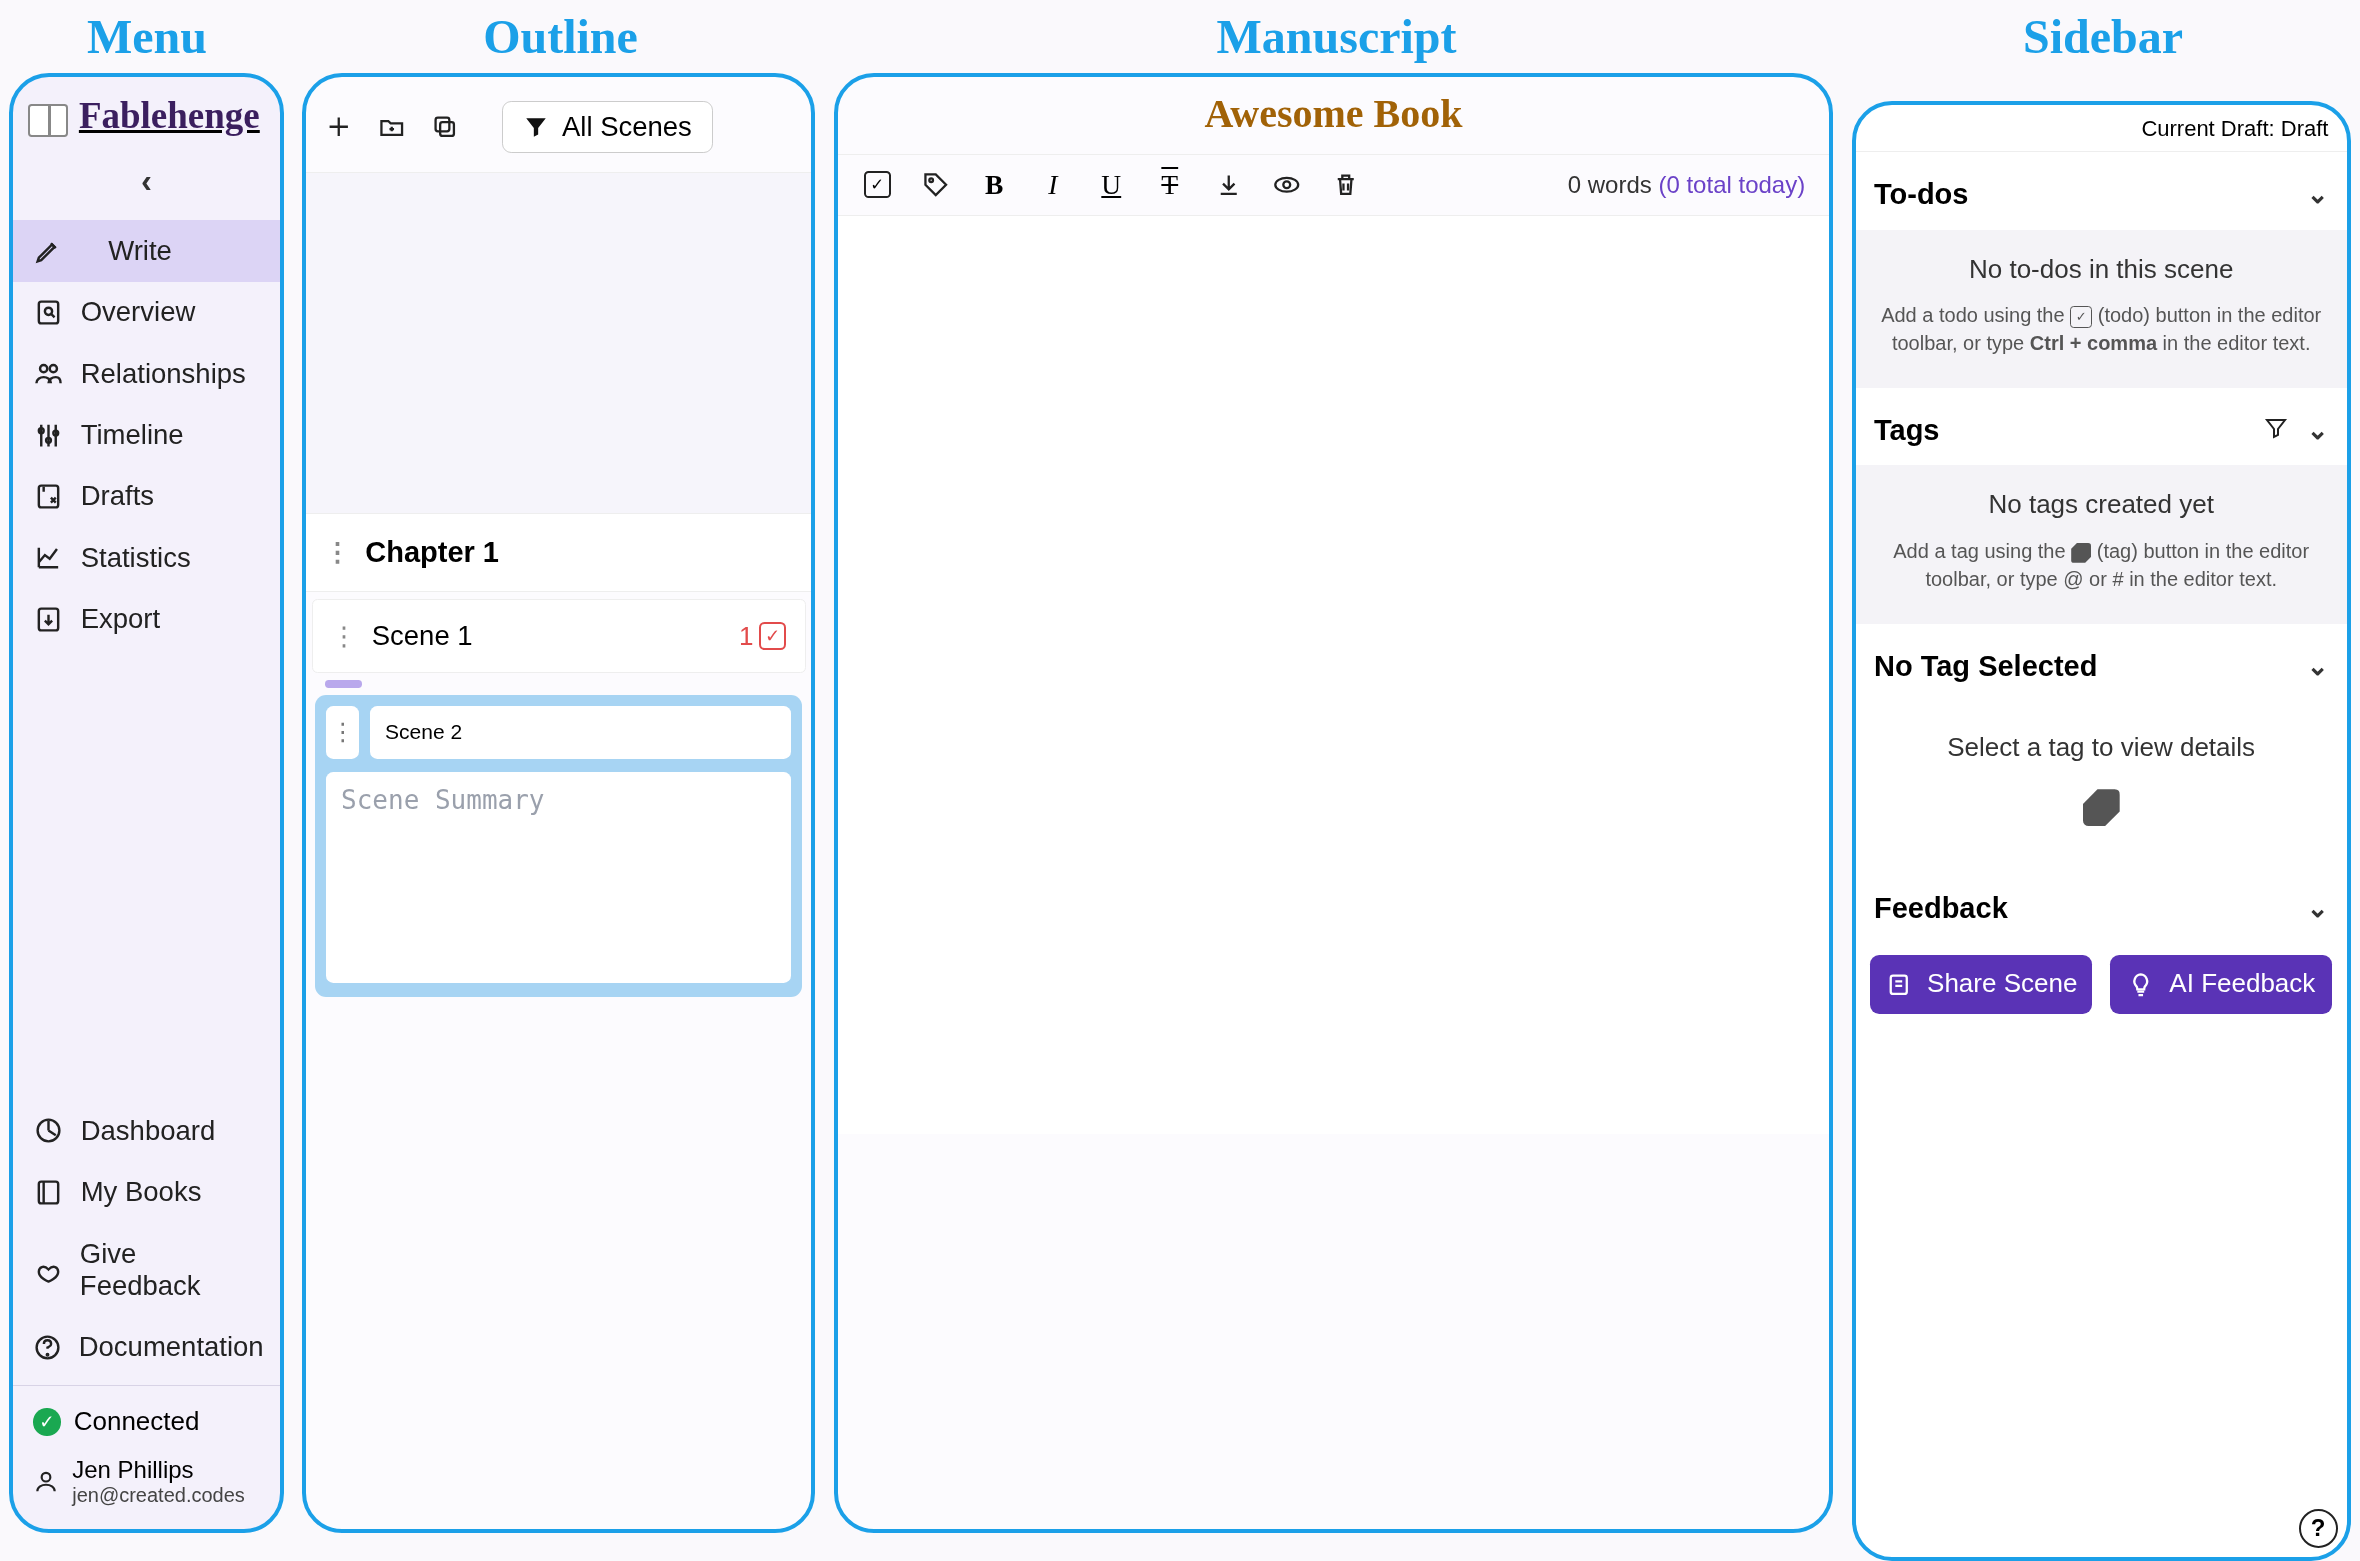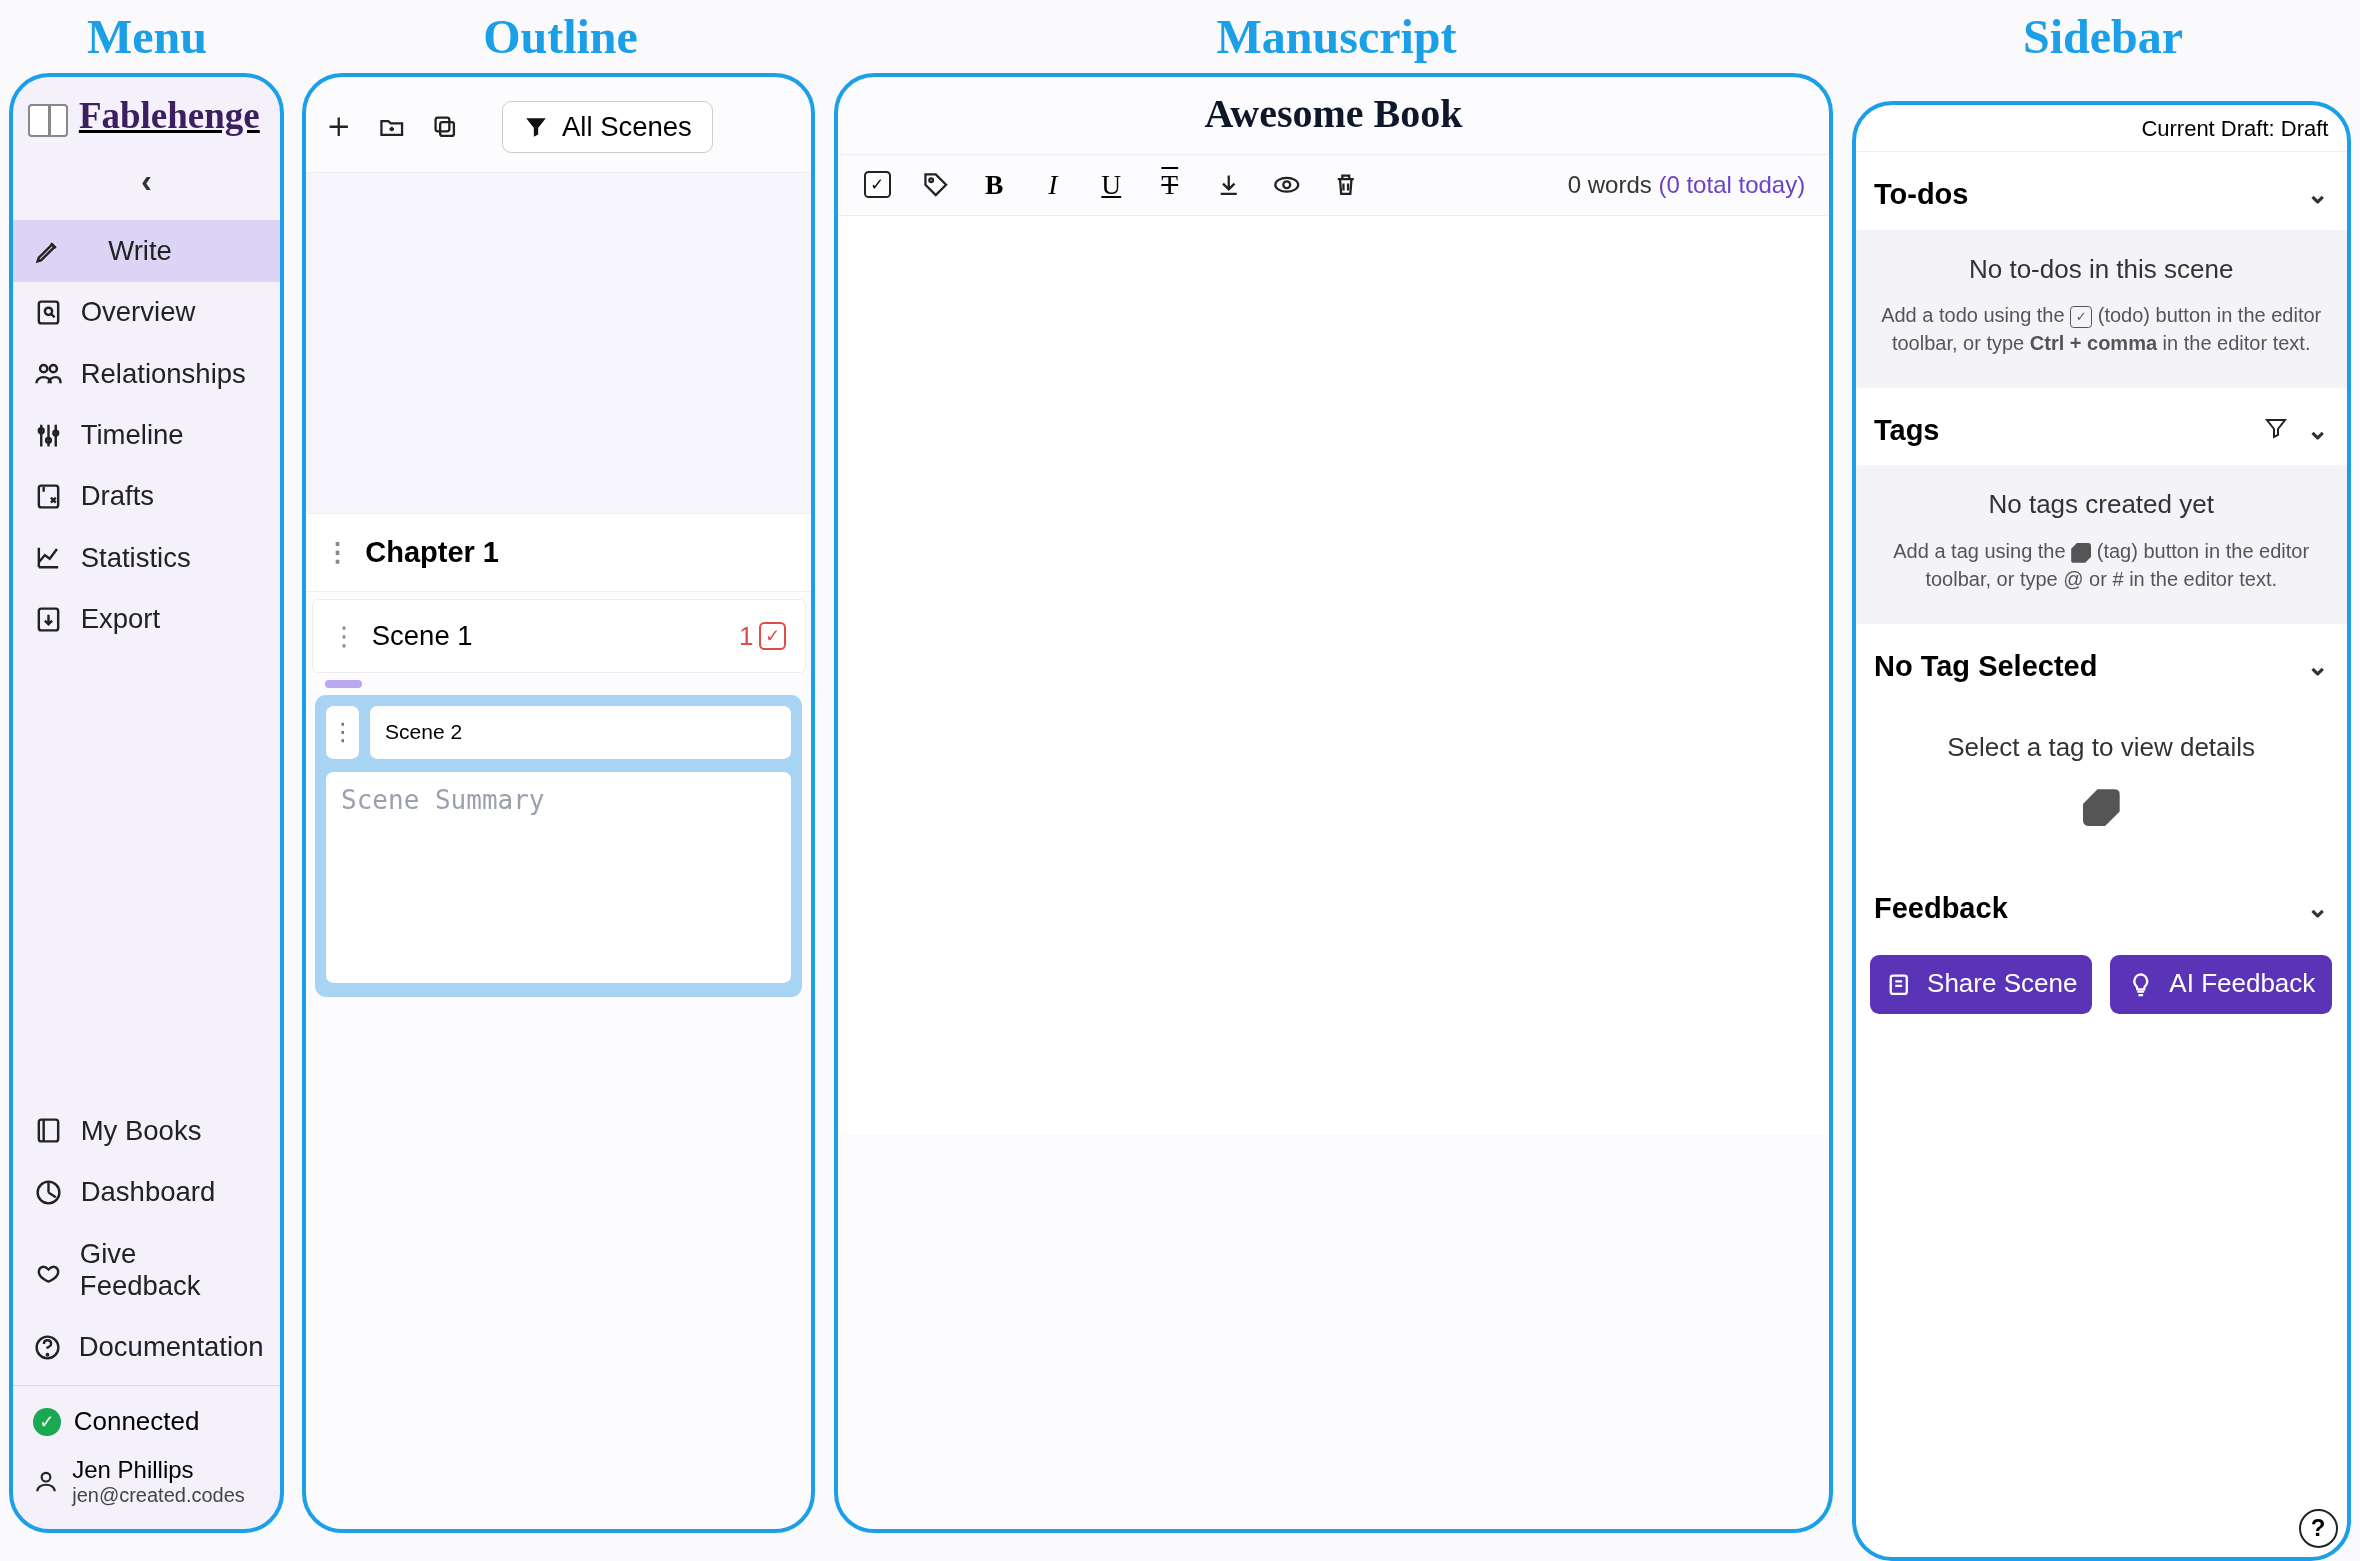--- a/index.html
+++ b/index.html
@@ -136,21 +136,21 @@
   }
   .scene-summary {
     width:100%; height:211px; border-radius:7.3px; border:none; background:#fff;
     font-size:26px; padding:13px 14.7px; resize:none; color:#222;
   }
   .scene-summary::placeholder { color:#9aa0ac; }
 
   
   .book-title {
     text-align:center; font-family: Georgia, serif;
-    color:#0f172a; font-size:40px; font-weight:700;
+    color:#a16207; font-size:40px; font-weight:700;
     padding:13px 0 16.5px; border-bottom:0.9px solid #eee;
   }
   .editor-toolbar {
     display:flex; align-items:center; gap:27.5px;
     padding:14.7px 24px; border-bottom:0.9px solid #eee;
     font-size:26px;
   }
   .editor-toolbar .tb-icon svg { width:27.5px; height:27.5px;}
   .editor-toolbar .tb-icon { width:31px; height:31px;}
   .word-count { margin-left:auto; font-size:24px; color:#333;}
@@ -291,34 +291,34 @@
             </svg>
           </span>
         <span>Export</span>
       </div>
     </div>
 
     <div class="menu-bottom">
       <div class="nav-item">
         <span class="nav-icon">
             <svg viewBox="0 0 24 24">
+              <circle cx="12" cy="12" r="9"></circle>
+              <path d="M12 12V4M12 12l6 4"></path>
+            </svg>
+          </span>
+        <span>Dashboard</span>
+      </div>
+      <div class="nav-item">
+        <span class="nav-icon">
+            <svg viewBox="0 0 24 24">
               <rect x="4" y="3" width="16" height="18" rx="2"></rect>
               <path d="M8 3v18"></path>
             </svg>
           </span>
         <span>My Books</span>
-      </div>
-      <div class="nav-item">
-        <span class="nav-icon">
-            <svg viewBox="0 0 24 24">
-              <circle cx="12" cy="12" r="9"></circle>
-              <path d="M12 12V4M12 12l6 4"></path>
-            </svg>
-          </span>
-        <span>Dashboard</span>
       </div>
       <div class="nav-item">
         <span class="nav-icon">
             <svg viewBox="0 0 24 24">
               <path d="M4 14c0-4 4-6 8-2 4-4 8-2 8 2 0 5-8 8-8 8s-8-3-8-8z"></path>
             </svg>
           </span>
         <span>Give Feedback</span>
       </div>
       <div class="nav-item">

